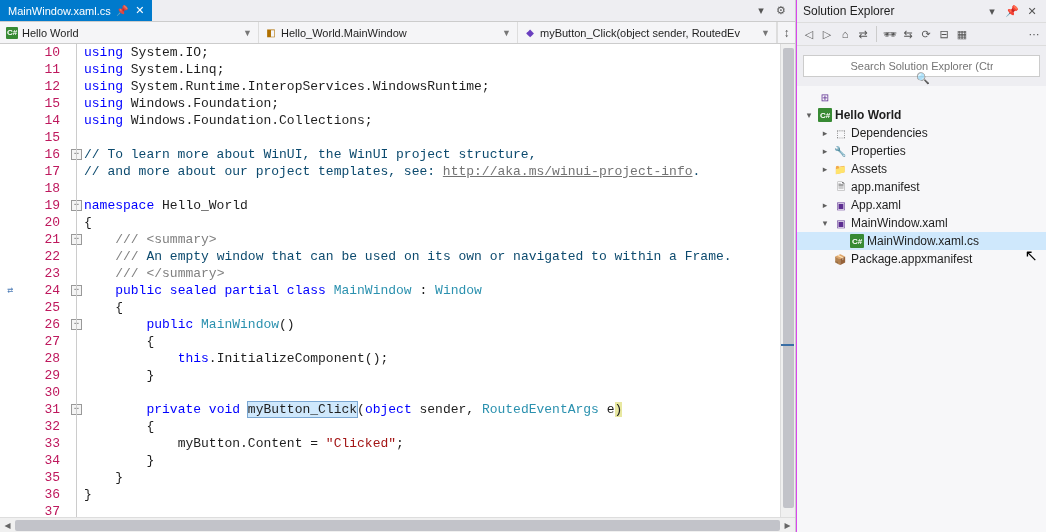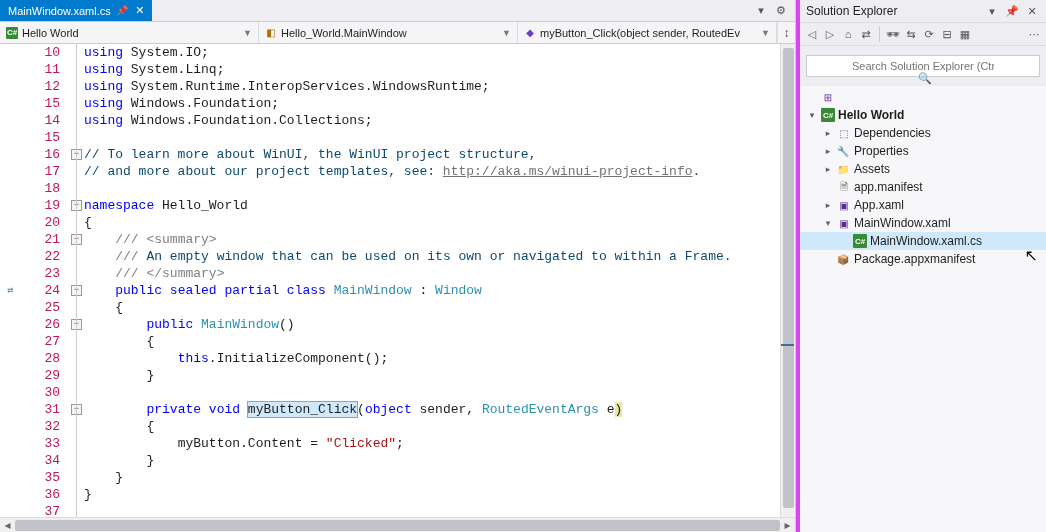--- a/index.html
+++ b/index.html
@@ -38,21 +38,21 @@
 .highlight-selected { background: #cfe8fc; outline: 1px solid #7aa7d3; }
 .highlight-brace { background: #e8e8a0; }
 .scroll-track { width: 15px; background: #f0f0f0; position: relative; border-left: 1px solid #ddd; }
 .scroll-thumb { position: absolute; left: 2px; width: 11px; background: #c2c3c9; border-radius: 2px; }
 .scroll-mark { position: absolute; right: 1px; width: 13px; height: 2px; background: #3a6ea5; }
 .bottom-scroll { height: 15px; background: #f0f0f0; border-top: 1px solid #ddd; display: flex; align-items: center; }
 .bottom-scroll .arrow { width: 15px; text-align: center; color: #666; cursor: pointer; }
 .bottom-scroll .htrack { flex: 1; height: 15px; position: relative; }
 .bottom-scroll .hthumb { position: absolute; top: 2px; height: 11px; background: #c2c3c9; border-radius: 2px; }
 
-.se-panel { width: 250px; background: #eeeef2; display: flex; flex-direction: column; border-left: 4px solid #d946ef; }
+.se-panel { width: 250px; background: #eeeef2; display: flex; flex-direction: column; border-left: 1px solid #d946ef; }
 .se-title { height: 22px; display: flex; align-items: center; padding: 0 6px; font-size: 12px; color: #1e1e1e; gap: 4px; }
 .se-title .spacer { flex: 1; }
 .se-title .icon-btn, .se-toolbar .icon-btn, .tab-strip .icon-btn { width: 16px; height: 16px; display: inline-flex; align-items: center; justify-content: center; color: #555; cursor: pointer; font-size: 11px; }
 .se-toolbar { height: 24px; display: flex; align-items: center; padding: 0 4px; gap: 2px; border-top: 1px solid #ddd; border-bottom: 1px solid #ddd; background: #eeeef2; }
 .se-toolbar .sep { width: 1px; height: 16px; background: #ccc; margin: 0 3px; }
 .se-search { margin: 9px 6px; height: 22px; display: flex; align-items: center; border: 1px solid #ccc; background: #fff; padding: 4px 4px; flex-direction: column; }
 .se-search input { flex: 1; border: none; outline: none; font-size: 11px; background: transparent; }
 .se-search .mag { color: #555; font-size: 11px; padding-left: 4px; }
 .tree { flex: 1; background: #f7f7f9; overflow: auto; padding-top: 2px; }
 .tree-row { display: flex; align-items: center; height: 18px; font-size: 12px; gap: 3px; padding-right: 4px; cursor: pointer; white-space: nowrap; }

